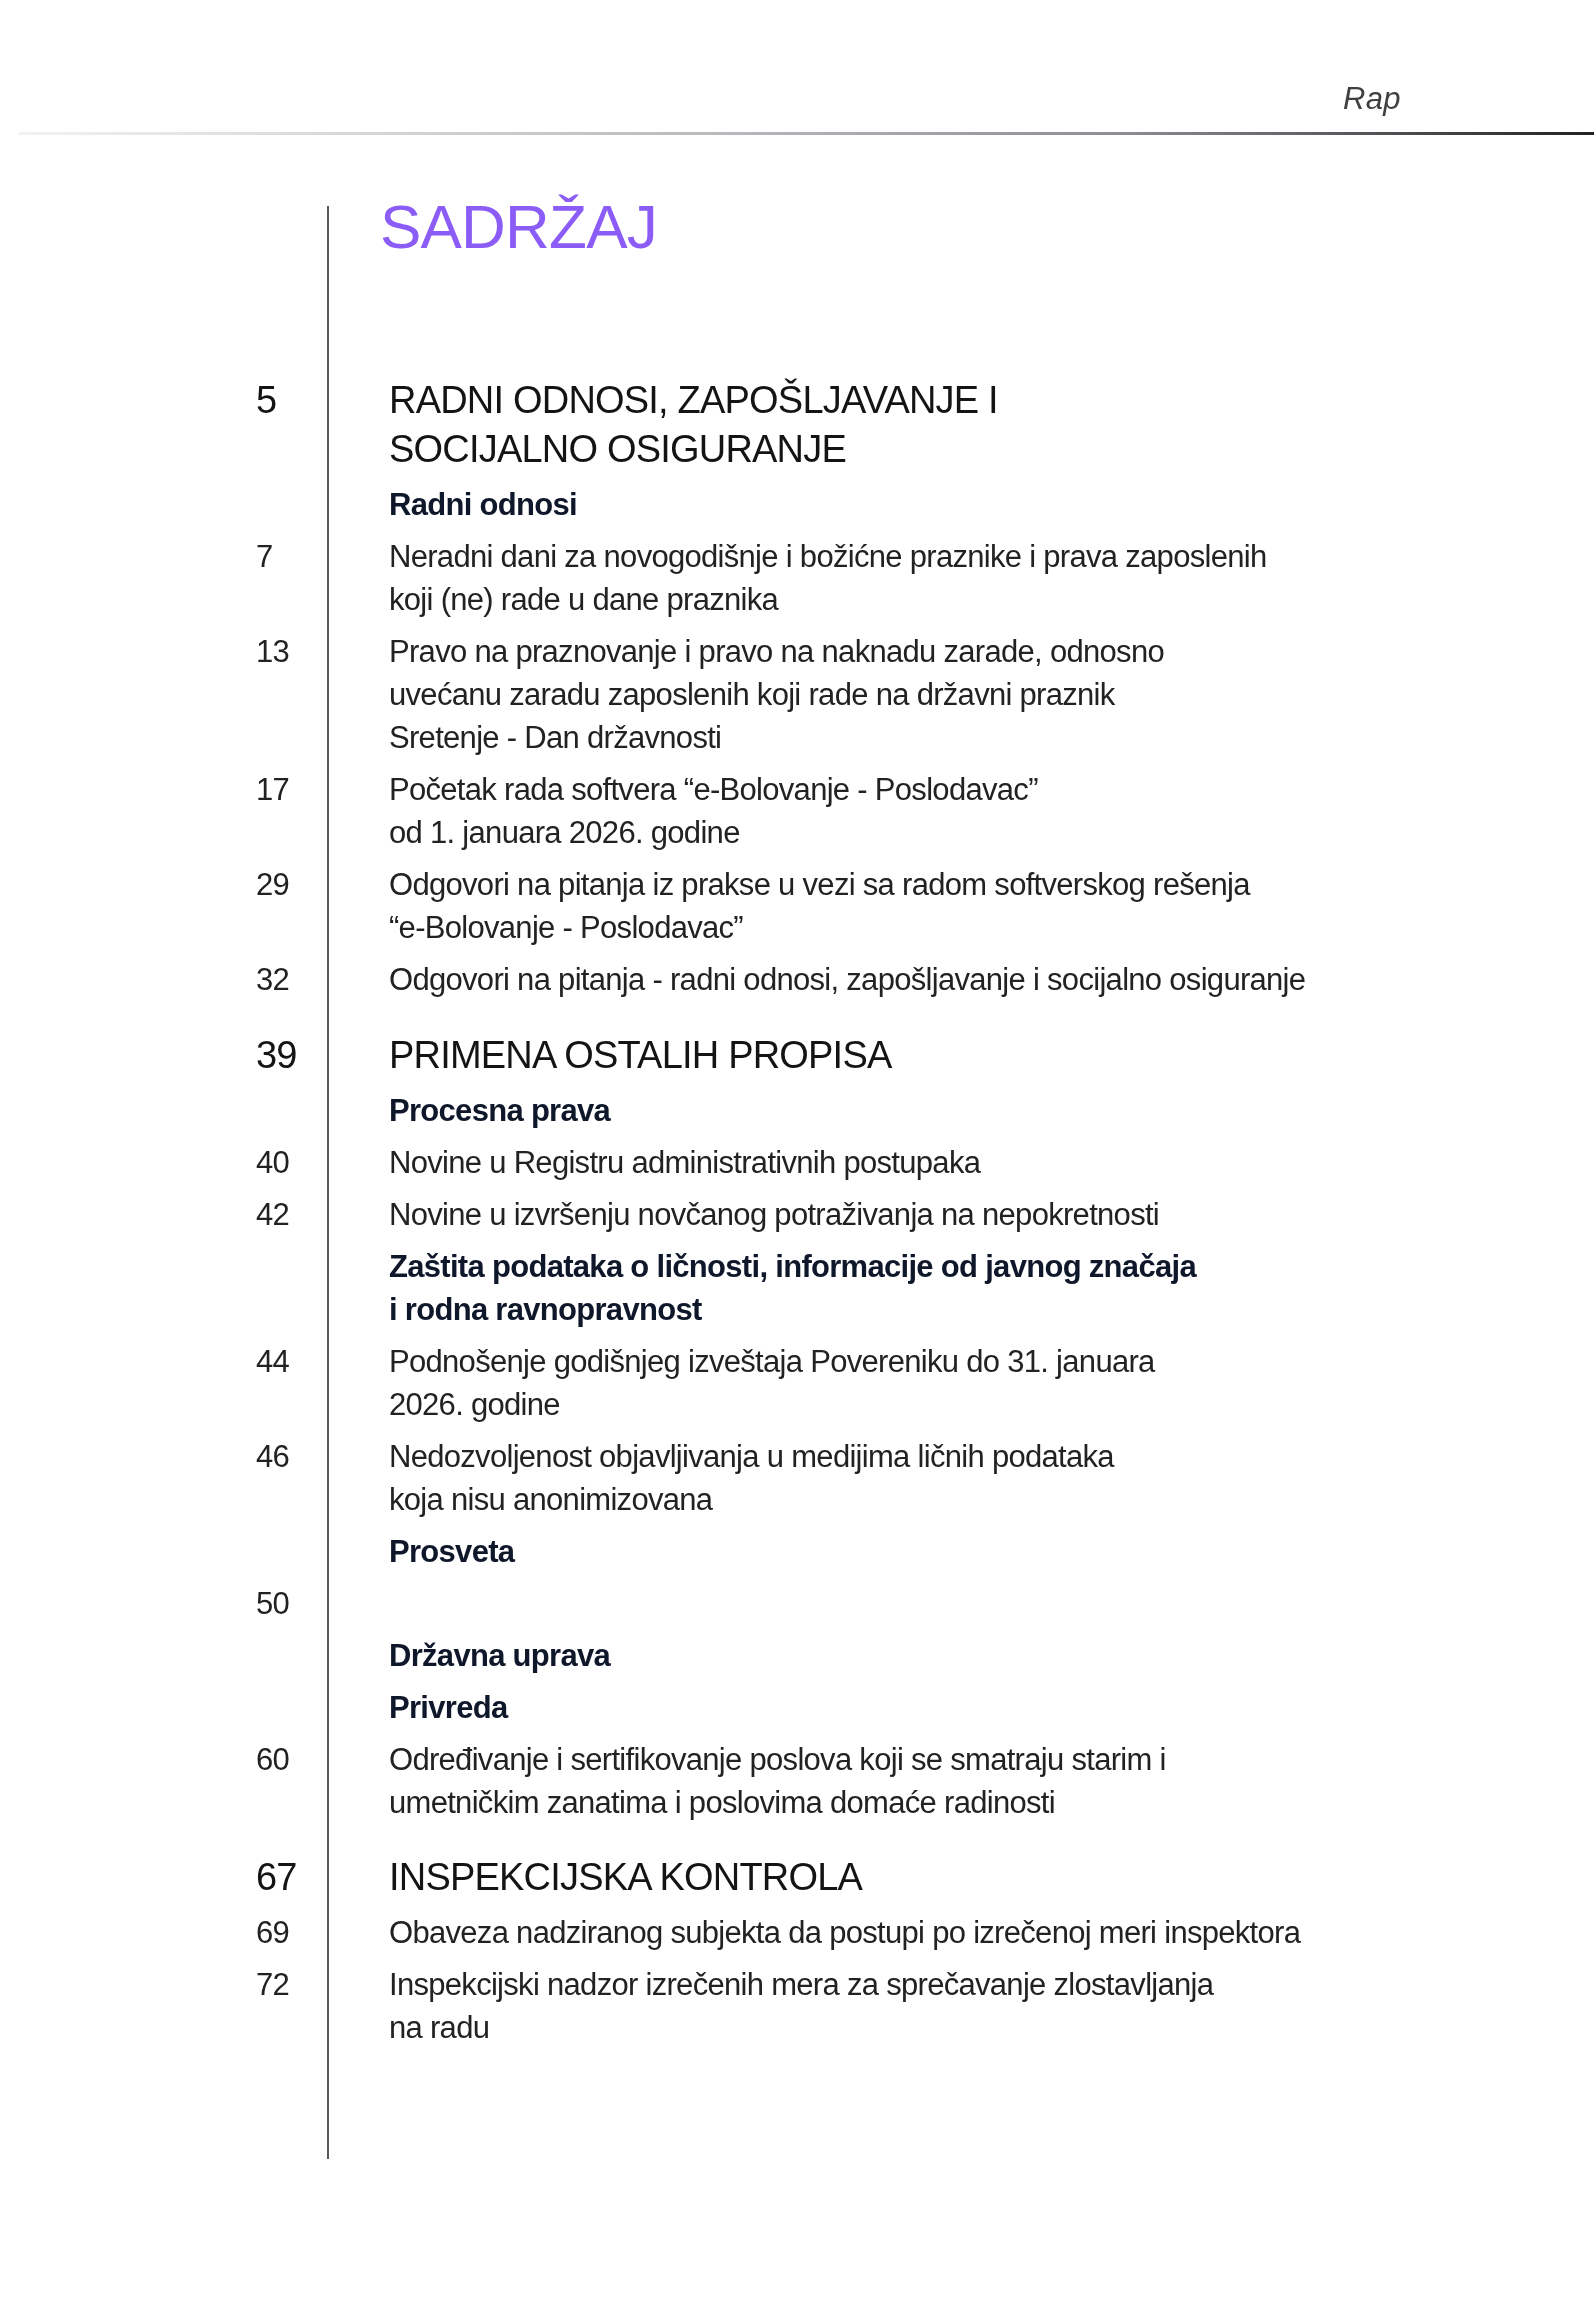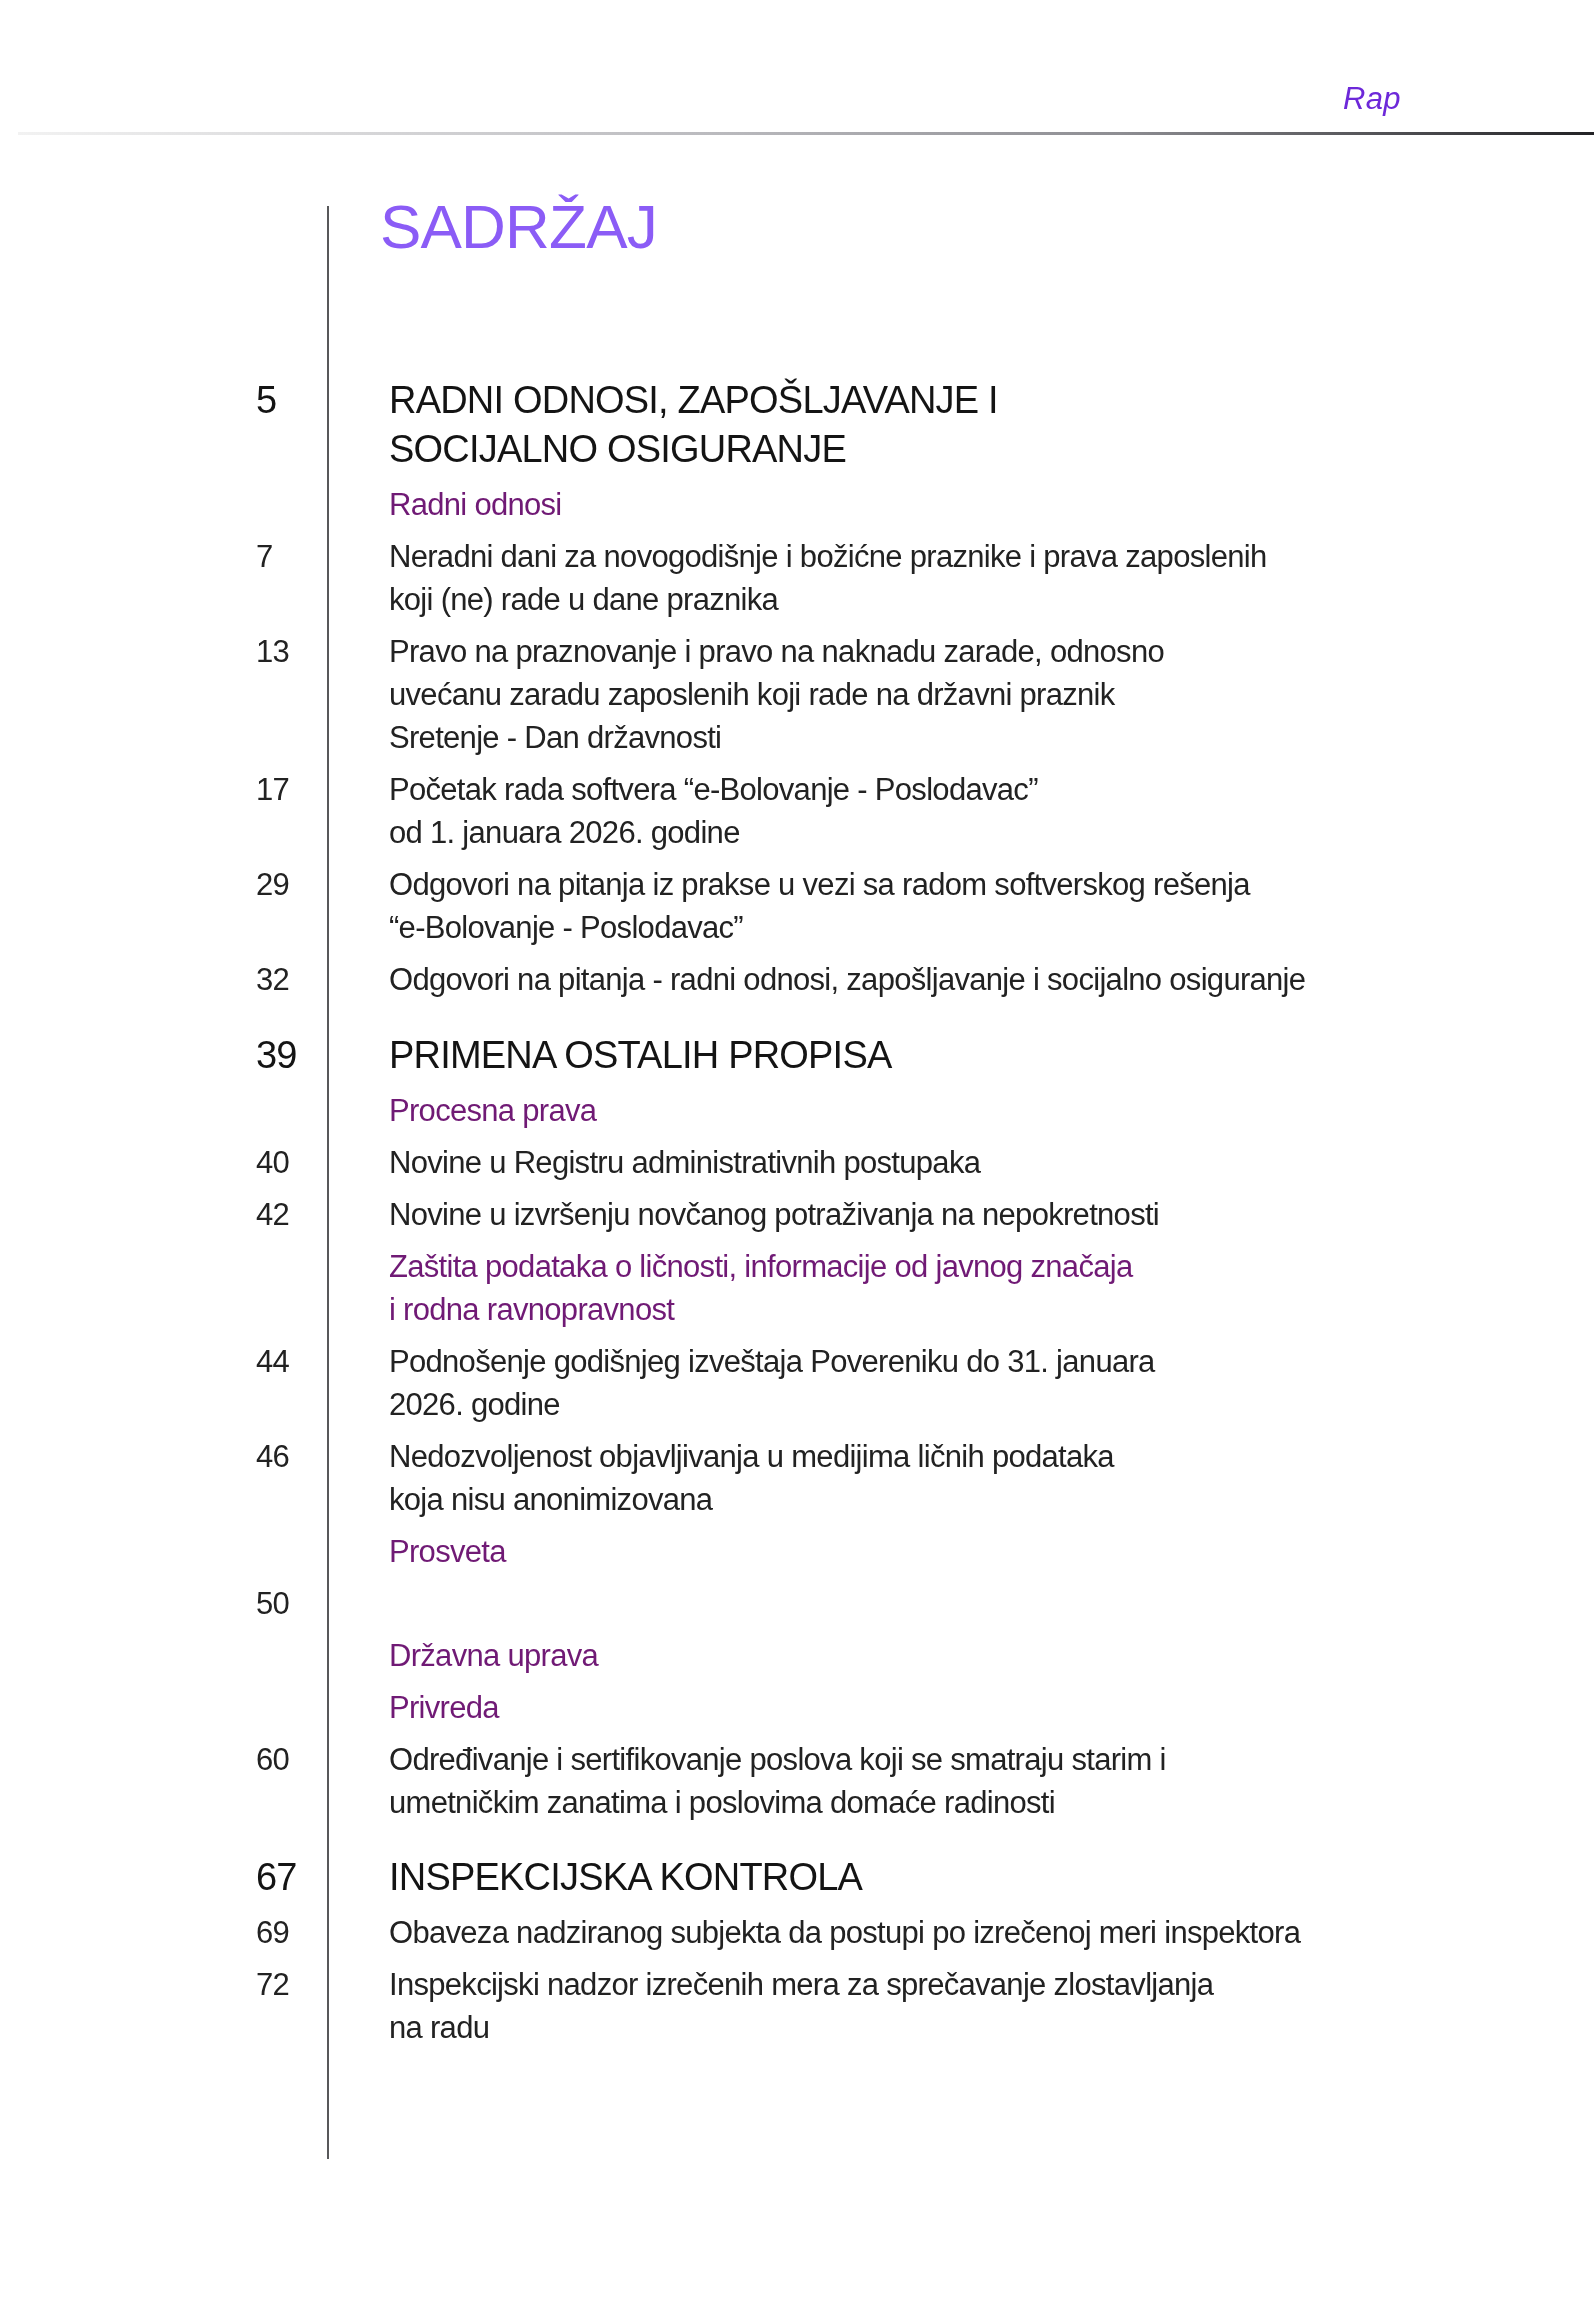--- a/index.html
+++ b/index.html
@@ -20,21 +20,21 @@
   
   .header-label {
     position: absolute;
     top: 80px;
     right: 193px;
     font-size: 31px;
     line-height: 38px;
     font-style: italic;
     font-weight: 300;
     letter-spacing: 0.4px;
-    color: #6d28d9;
+    color: #404040;
     white-space: nowrap;
   }
   .header-rule {
     position: absolute;
     top: 132px;
     left: 18px;
     right: 0;
     height: 2.5px;
     background: linear-gradient(to right, #f2f2f2, #b9b9bd 45%, #8d8d92 70%, #222225 100%);
   }
@@ -95,23 +95,23 @@
     line-height: 43px;
     font-weight: 300;
     letter-spacing: -0.7px;
     color: #222222;
   }
 
   
   .toc-row.subheading .text-cell {
     font-size: 31px;
     line-height: 43px;
-    font-weight: 400;
+    font-weight: 700;
     letter-spacing: -0.7px;
-    color: #701a75;
+    color: #0f172a;
   }
 
   
   .toc-row.section { margin-top: 29.4px; }
   .toc-row.section .page-cell,
   .toc-row.section .text-cell {
     font-size: 38px;
     line-height: 49px;
     font-weight: 400;
     letter-spacing: -0.8px;

